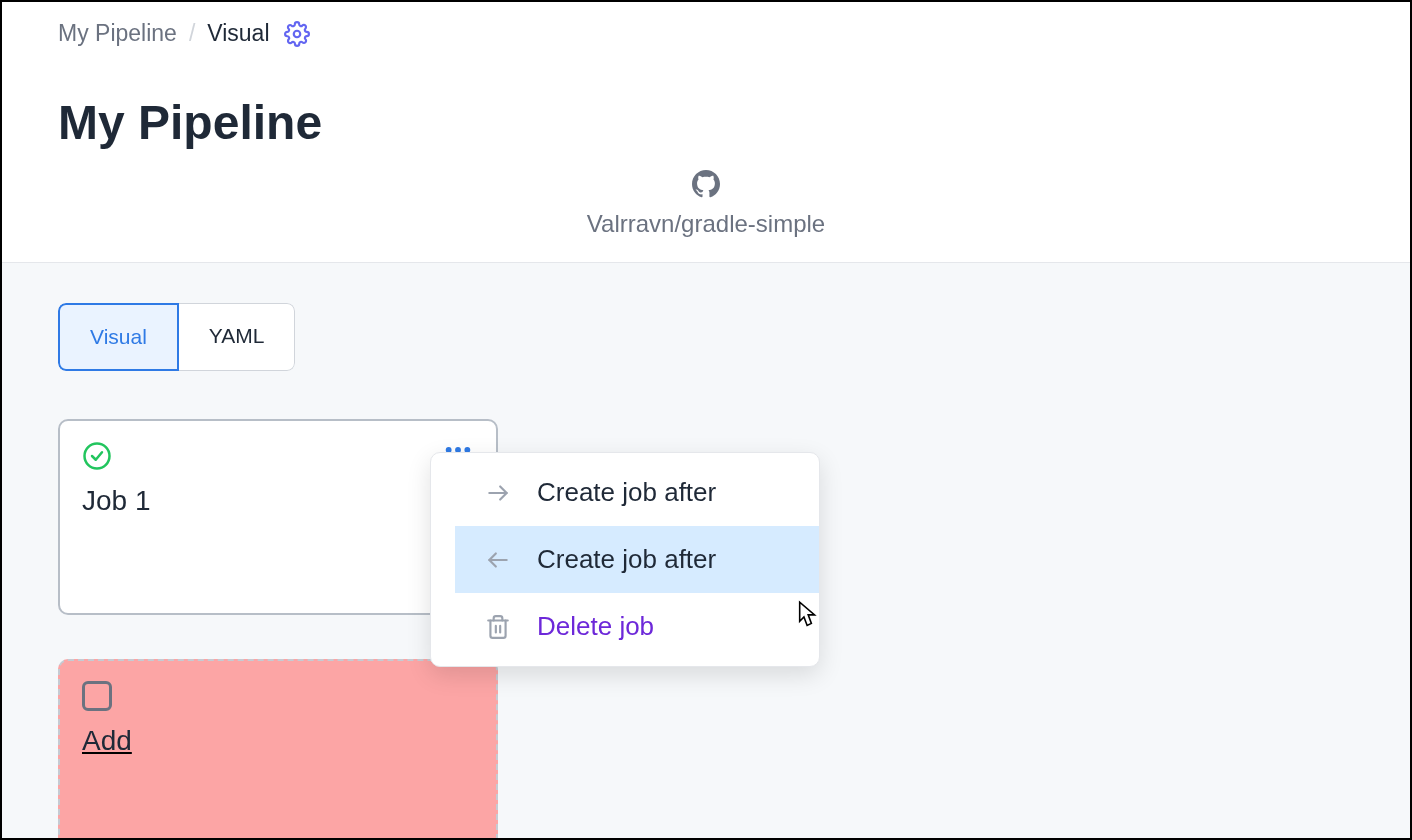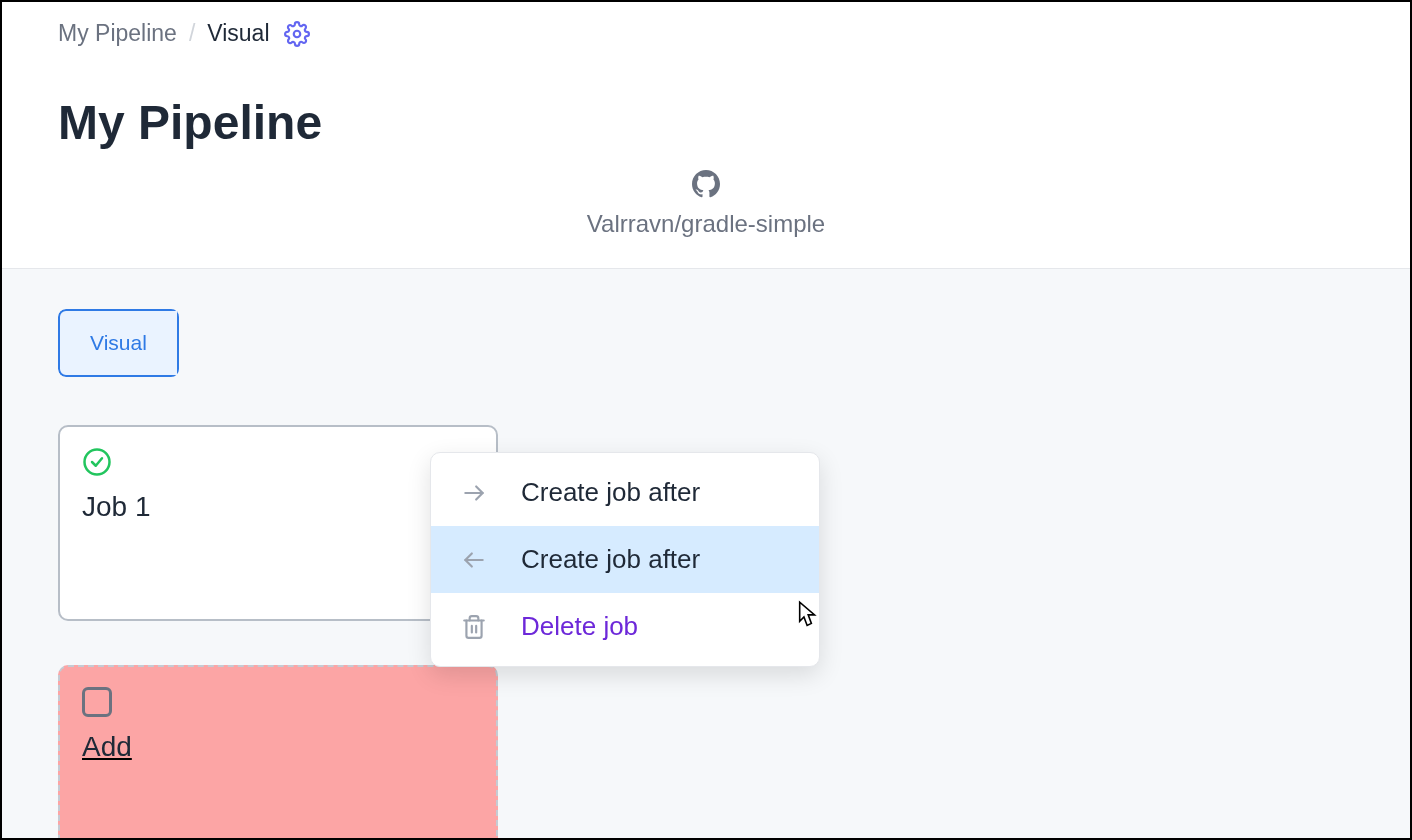--- a/index.html
+++ b/index.html
@@ -10,21 +10,21 @@
     body {
       font-family: -apple-system, BlinkMacSystemFont, "Segoe UI", Helvetica, Arial, sans-serif;
       background: #ffffff;
       width: 1412px;
       height: 840px;
       border: 2px solid #000000;
       position: relative;
       overflow: hidden;
     }
     .header-section {
-      padding: 18px 56px 30px 56px;
+      padding: 18px 56px 24px 56px;
       background: #ffffff;
       border-bottom: 1px solid #e5e7eb;
     }
     .breadcrumb {
       display: flex;
       align-items: center;
       gap: 12px;
       font-size: 23px;
       margin-bottom: 48px;
     }
@@ -155,25 +155,26 @@
       border: 1px solid #e5e7eb;
       border-radius: 10px;
       box-shadow: 0 8px 24px rgba(0,0,0,0.12);
       padding: 6px 0;
       width: 390px;
       z-index: 10;
     }
     .menu-item {
       display: flex;
       align-items: center;
-      gap: 32px;
+      gap: 24px;
       padding: 18px 30px;
       font-size: 26px;
       color: #1f2937;
       cursor: pointer;
+      margin-left: 24px;
     }
     .menu-item.hovered {
       background: #d6ebff;
     }
     .menu-item.disabled {
       color: #6d28d9;
       cursor: default;
     }
     .menu-icon {
       color: #9ca3af;
@@ -212,20 +213,21 @@
         <path d="M12 0C5.37 0 0 5.37 0 12c0 5.3 3.438 9.8 8.205 11.385.6.113.82-.258.82-.577 0-.285-.01-1.04-.015-2.04-3.338.724-4.042-1.61-4.042-1.61-.546-1.387-1.333-1.756-1.333-1.756-1.09-.745.083-.73.083-.73 1.205.085 1.838 1.236 1.838 1.236 1.07 1.835 2.809 1.305 3.495.998.108-.776.417-1.305.76-1.605-2.665-.3-5.466-1.332-5.466-5.93 0-1.31.465-2.38 1.235-3.22-.135-.303-.54-1.523.105-3.176 0 0 1.005-.322 3.3 1.23.96-.267 1.98-.399 3-.405 1.02.006 2.04.138 3 .405 2.28-1.552 3.285-1.23 3.285-1.23.645 1.653.24 2.873.12 3.176.765.84 1.23 1.91 1.23 3.22 0 4.61-2.805 5.625-5.475 5.92.42.36.81 1.096.81 2.22 0 1.606-.015 2.896-.015 3.286 0 .315.21.69.825.57C20.565 21.795 24 17.295 24 12c0-6.63-5.37-12-12-12z"></path>
       </svg>
     </span>
     <span>Valrravn/gradle-simple</span>
   </div>
 </div>
 
 <div class="content-section">
   <div class="tab-group">
     <div class="tab active">Visual</div>
+    <div class="tab inactive">YAML</div>
   </div>
 
   <div class="job-cards">
     <div class="job-card">
       <div class="job-card-header">
         <span class="check-icon">
           <svg width="30" height="30" viewBox="0 0 24 24" fill="none" stroke="currentColor" stroke-width="2" stroke-linecap="round" stroke-linejoin="round">
             <circle cx="12" cy="12" r="10"></circle>
             <polyline points="8 12 11 15 16 9"></polyline>
           </svg>

